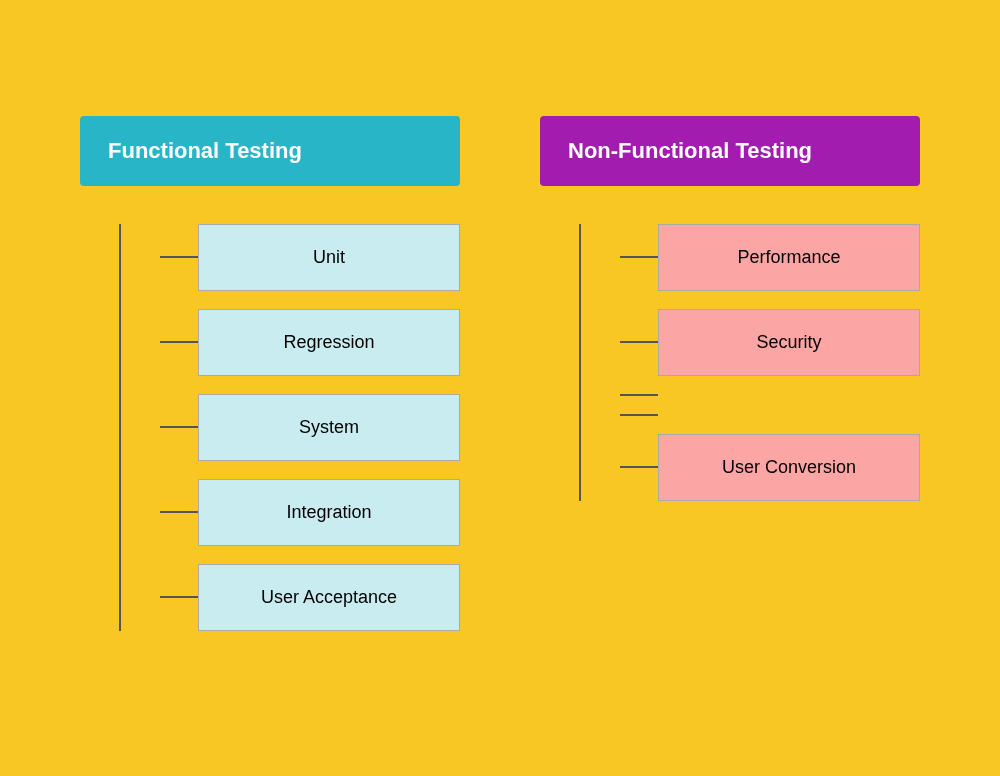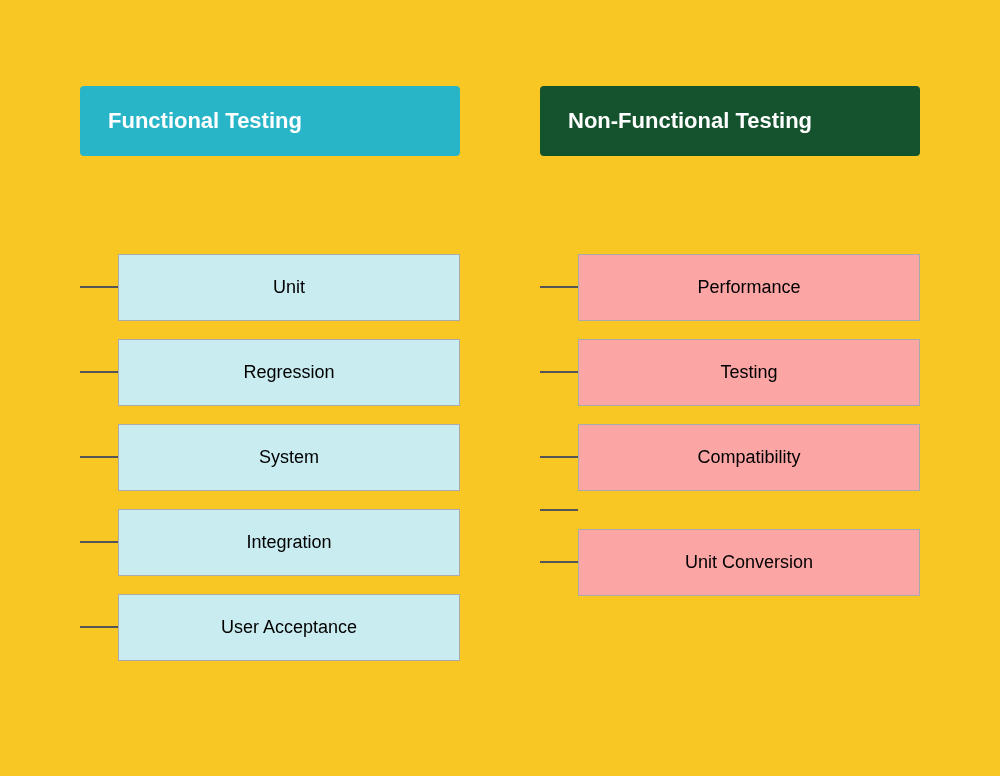--- a/index.html
+++ b/index.html
@@ -37,42 +37,42 @@
       font-weight: bold;
       color: white;
       margin-bottom: 8px;
     }
 
     .functional-header {
       background-color: #29B5C8;
     }
 
     .nonfunctional-header {
-      background-color: #14532d;
+      background-color: #a21caf;
     }
 
     .node-box {
       flex: 1;
       padding: 22px 16px;
       text-align: center;
       font-size: 18px;
       border: 1.5px solid #aaa;
     }
 
     .functional-node {
       background-color: #C8ECF0;
     }
 
     .nonfunctional-node {
       background-color: #fca5a5;
     }
 
     .full-tree {
       display: flex;
-      flex-direction: column;
+      flex-direction: row;
       width: 100%;
     }
 
     .spine-col {
       display: flex;
       flex-direction: column;
       align-items: center;
       width: 80px;
       flex-shrink: 0;
     }
@@ -165,30 +165,29 @@
         <div class="spine-bottom-spacer"></div>
       </div>
       <div class="branch-col" id="nonfunctional-nodes">
 
       <div class="branch-row">
             <div class="h-line"></div>
             <div class="node-box nonfunctional-node">Performance</div>
           </div>
           <div class="branch-row">
             <div class="h-line"></div>
-            <div class="node-box nonfunctional-node">Testing</div>
-          </div>
-          <div class="branch-row">
-            <div class="h-line"></div>
-            <div class="node-box nonfunctional-node">Compatibility</div>
+            <div class="node-box nonfunctional-node">Security</div>
           </div>
           <div class="branch-row">
             <div class="h-line"></div>
           </div>
           <div class="branch-row">
             <div class="h-line"></div>
-            <div class="node-box nonfunctional-node">Unit Conversion</div>
+          </div>
+          <div class="branch-row">
+            <div class="h-line"></div>
+            <div class="node-box nonfunctional-node">User Conversion</div>
           </div>
         </div>
     </div>
   </div>
 
 </div>
 
 </body></html>

